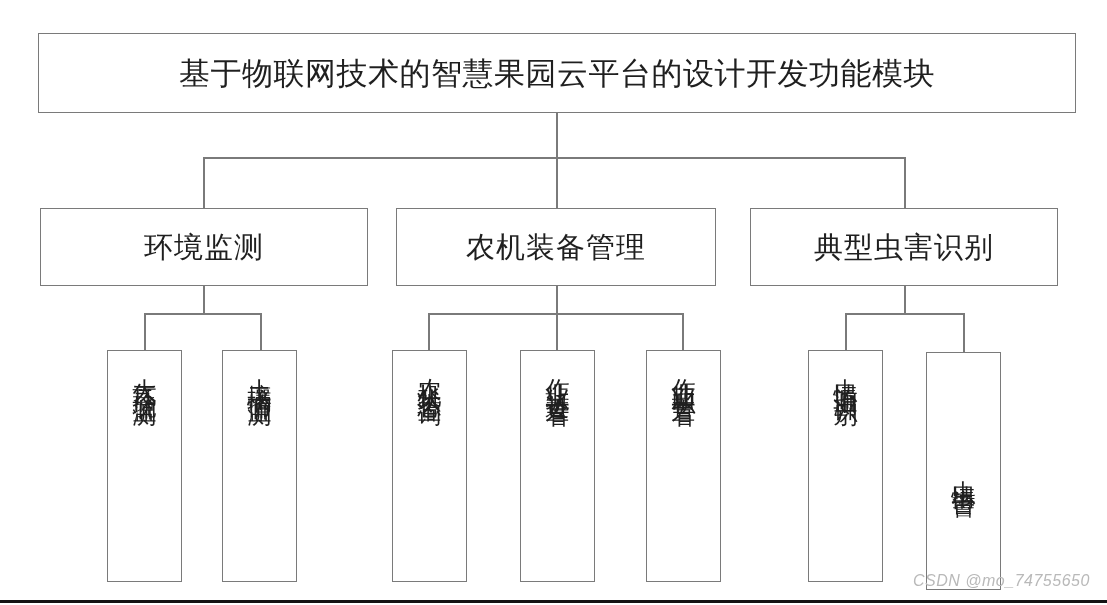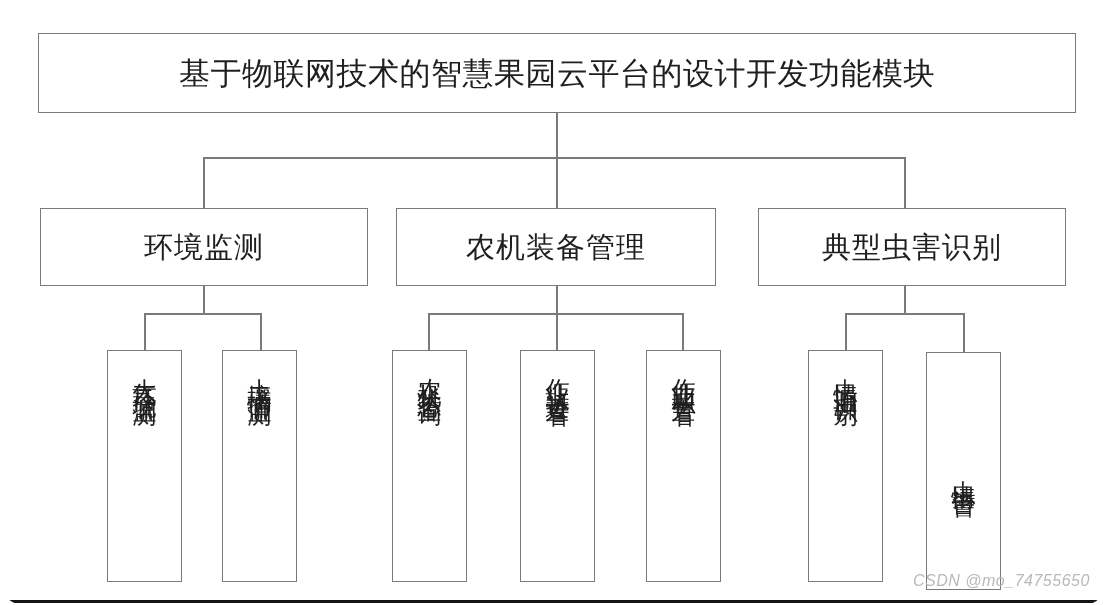--- a/index.html
+++ b/index.html
@@ -9,21 +9,20 @@
   }
   body {
     font-family: "Liberation Sans", "DejaVu Sans", sans-serif;
   }
   #canvas {
     position: relative;
     width: 1107px;
     height: 605px;
     background: #ffffff;
     overflow: hidden;
-    border-radius: 24px;
   }
 
   
   .box {
     position: absolute;
     box-sizing: border-box;
     border: 1.6px solid #7a7a7a;
     background: #ffffff;
     display: flex;
     align-items: center;
@@ -44,21 +43,21 @@
 
   .level2-box {
     top: 208px;
     height: 78px;
     font-size: 29px;
     letter-spacing: 1px;
     line-height: 1;
   }
   .level2-box.b1 { left: 40px;  width: 328px; }
   .level2-box.b2 { left: 396px; width: 320px; }
-  .level2-box.b3 { left: 750px; width: 308px; margin-left: 8px; }
+  .level2-box.b3 { left: 750px; width: 308px; }
 
   .leaf-box {
     width: 75px;
     font-size: 24px;
     align-items: flex-start;
     padding-top: 8px;
   }
   .leaf-text {
     writing-mode: vertical-rl;
     text-orientation: upright;

